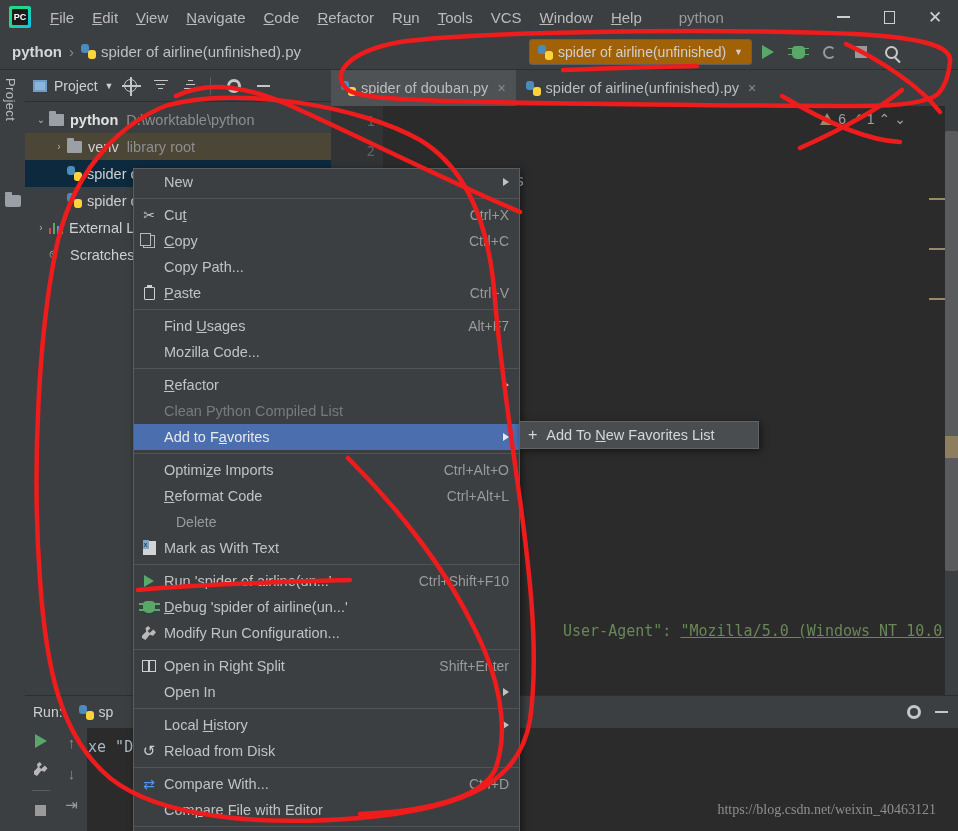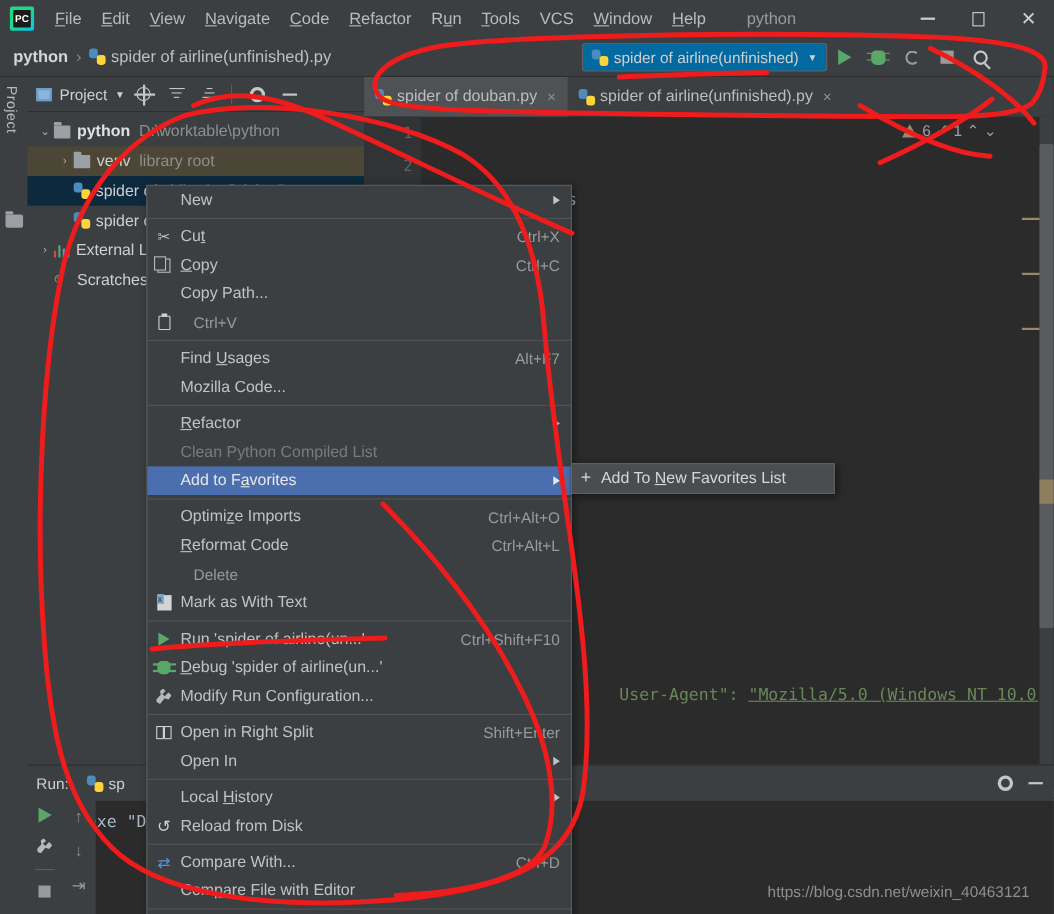--- a/index.html
+++ b/index.html
@@ -56,21 +56,21 @@
   .pyicon::before, .pyicon::after {
     content:""; position: absolute; width: 8px; height: 9px; border-radius: 3px;
   }
   .pyicon::before { background:#4b8bbe; left:0; top:0; }
   .pyicon::after  { background:#ffd43b; right:0; bottom:0; }
 
   #runcfg-wrap {
     position: absolute; left: 529px; top: 38px; display: flex; align-items: center;
   }
   #runcfg {
-    height: 26px; background: #0369a1; border: 1px solid #5e6163; border-radius: 3px;
+    height: 26px; background: #a16207; border: 1px solid #5e6163; border-radius: 3px;
     display: flex; align-items: center; padding: 0 8px; color: #cfcfcf; font-size: 14px;
     white-space: nowrap;
   }
   #runcfg .caret { margin-left: 8px; font-size: 9px; color: #cfcfcf; }
   .tbtn { width: 31px; height: 28px; display: flex; align-items: center; justify-content: center; }
   .tri-run { width:0;height:0;border-left:12px solid #59a869;border-top:7px solid transparent;border-bottom:7px solid transparent; }
   .bug { width:13px;height:13px;background:#59a869;border-radius:4px 4px 5px 5px; position:relative; }
   .bug::before{content:"";position:absolute;left:-4px;top:2px;width:21px;height:1.6px;background:#59a869;}
   .bug::after{content:"";position:absolute;left:-4px;top:8px;width:21px;height:1.6px;background:#59a869;}
   .rerun { width:13px;height:13px;border:2px solid #9a9a9a;border-radius:50%;border-right-color:transparent; }
@@ -162,21 +162,21 @@
   #run-sidebar { width:62px; height:104px; display:flex; }
   .run-col { width:31px; display:flex; flex-direction:column; align-items:center; padding-top:6px; gap:14px; }
   .wrench { width:14px;height:14px;background:#b8b8b8;clip-path:polygon(0% 70%,30% 40%,25% 15%,45% 0%,60% 18%,40% 35%,55% 50%,80% 25%,100% 45%,80% 70%,55% 62%,25% 100%,0% 85%); }
   .arrw { color:#8a8a8a; font-size:15px; }
   .stopsm { width:11px;height:11px;background:#9a9a9a; }
   .softwrap { color:#9a9a9a; font-size:15px; }
   .hdiv { width:18px;height:1px;background:#5a5d5f; }
   #console { flex:1; background:#2b2b2b; position:relative; overflow:hidden;
              font-family:"DejaVu Sans Mono", monospace; font-size:15px; color:#a9b7c6; }
   #console-line { position:absolute; left:-8px; top:10px; white-space:pre; }
-  #watermark { position:absolute; right:22px; bottom:14px; color:#8f8f8f; font-size:14px; font-family:Liberation Sans, sans-serif; }
+  #watermark { position:absolute; right:22px; bottom:14px; color:#8f8f8f; font-size:14px; font-family:Liberation Serif, serif; }
   #ctxt-d { position:absolute; left:150px; top:46px; color:#a9b7c6; font-family:"DejaVu Sans Mono", monospace; font-size:15px; }
   #ctxt-pr { position:absolute; left:150px; top:92px; color:#a9b7c6; font-family:"DejaVu Sans Mono", monospace; font-size:15px; }
 
   
   #ctxmenu {
     position:absolute; left:133px; top:168px; width:387px;
     background:#3c3f41; border:1px solid #5a5d5f; z-index:40;
     box-shadow:2px 2px 7px rgba(0,0,0,0.5);
   }
   .mrow {
@@ -469,20 +469,21 @@
     <span class="mkey">Ctrl+C</span>
   </div>
   <div class="mrow">
     <span class="micon"></span>
     <span class="mlabel">Copy Path...</span>
   </div>
   <div class="mrow">
     <span class="micon">
         <span class="ic-paste"></span>
       </span>
+    <span class="mlabel"><span class="u">P</span>aste</span>
     <span class="mkey">Ctrl+V</span>
   </div>
   <div class="msep"></div>
 
   <div class="mrow">
     <span class="micon"></span>
     <span class="mlabel">Find <span class="u">U</span>sages</span>
     <span class="mkey">Alt+F7</span>
   </div>
   <div class="mrow">

